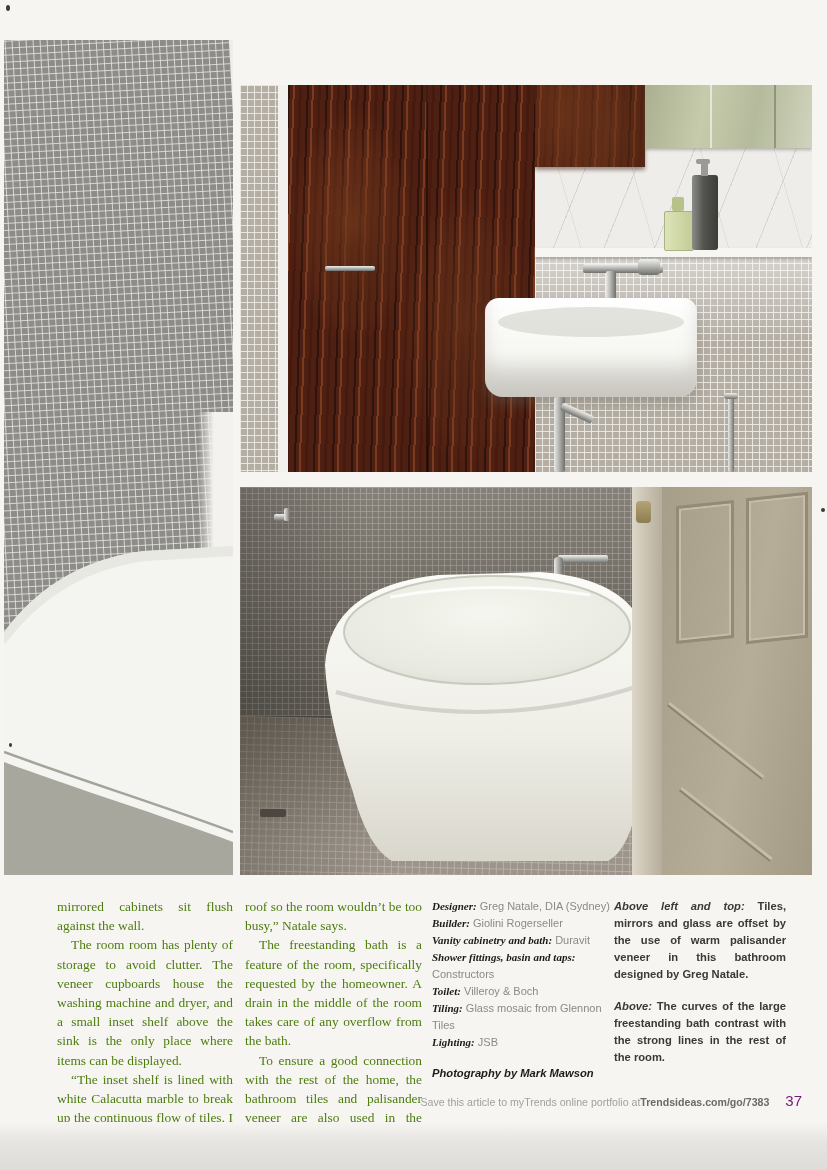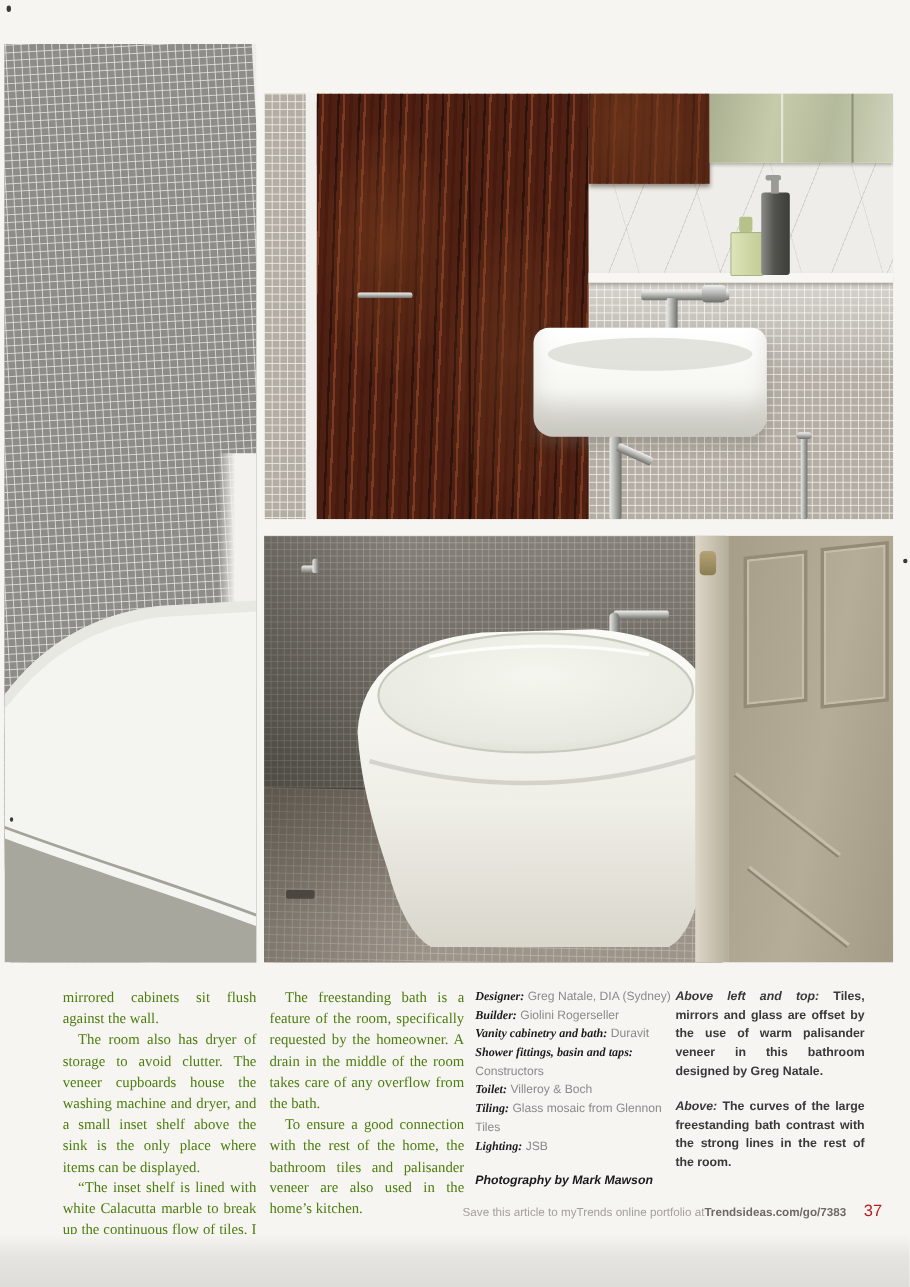--- a/index.html
+++ b/index.html
@@ -55,21 +55,21 @@
   .bodycol p{margin:0;}
   .bodycol p.ind{text-indent:14px;}
   .credits{font-size:11px;line-height:17px;color:#8b8a88;}
   .credits .lab{font-weight:bold;font-style:italic;color:#1c1b1a;font-family:Liberation Serif, serif;}
   .photocredit{font-weight:bold;font-style:italic;color:#1c1b1a;font-size:11.2px;margin-top:14px;}
   .captions{font-size:11.2px;line-height:17px;font-weight:bold;color:#3a3938;text-align:justify;}
   .captions .lead{font-style:italic;}
   .cap2{margin-top:15px;}
   .footer{font-size:10.6px;color:#a3a09c;display:flex;align-items:baseline;}
   .footer .strong{font-weight:bold;color:#6d6a66;}
-  .footer .pagenum{font-size:15px;color:#b91c1c;margin-left:16px;}
+  .footer .pagenum{font-size:15px;color:#701a75;margin-left:16px;}
 </style>
 </head>
 <body>
 
 <div class="page">
 
   <div class="abs figure" style="left:4px;top:40px;width:229px;height:835px;">
     <div class="tiles-cool"></div>
     <div class="abs" style="left:194px;top:372px;width:35px;height:195px;
                 background:linear-gradient(90deg,rgba(243,242,238,0) 0%,#f3f2ee 45%);"></div>
@@ -171,25 +171,26 @@
     <div class="abs" style="left:430px;top:215px;width:120px;height:3px;background:#c5bda9;
                 box-shadow:0 2px 0 #8d8470;transform:rotate(38deg);transform-origin:left top;"></div>
     <div class="abs" style="left:442px;top:300px;width:115px;height:3px;background:#c5bda9;
                 box-shadow:0 2px 0 #8d8470;transform:rotate(38deg);transform-origin:left top;"></div>
     <div class="abs" style="left:396px;top:14px;width:15px;height:22px;background:linear-gradient(#b3a376,#8d7d52);
                 border-radius:4px;"></div>
   </div>
 
   <div class="abs bodycol" style="left:57px;top:897px;width:176px;">
     <p>mirrored cabinets sit flush against the wall.</p>
-    <p class="ind">The room also has dryer of storage to avoid clutter. The veneer cupboards house the washing machine and dryer, and a small inset shelf above the sink is the only place where items can be displayed.</p>
+    <p class="ind">The room room has plenty of storage to avoid clutter. The veneer cupboards house the washing machine and dryer, and a small inset shelf above the sink is the only place where items can be displayed.</p>
     <p class="ind">“The inset shelf is lined with white Calacutta marble to break up the continuous flow of tiles. I also used a plain white</p>
   </div>
 
   <div class="abs bodycol" style="left:245px;top:897px;width:177px;">
+    <p>roof so the room wouldn’t be too busy,” Natale says.</p>
     <p class="ind">The freestanding bath is a feature of the room, specifically requested by the homeowner. A drain in the middle of the room takes care of any overflow from the bath.</p>
     <p class="ind">To ensure a good connection with the rest of the home, the bathroom tiles and palisander veneer are also used in the home’s kitchen.</p>
   </div>
 
   <div class="abs credits" style="left:432px;top:898px;width:182px;">
     <div><span class="lab">Designer:</span><span> Greg Natale, DIA (Sydney)</span></div>
     <div><span class="lab">Builder:</span><span> Giolini Rogerseller</span></div>
     <div><span class="lab">Vanity cabinetry and bath:</span><span> Duravit</span></div>
     <div><span class="lab">Shower fittings, basin and taps:</span><span> Constructors</span></div>
     <div><span class="lab">Toilet:</span><span> Villeroy &amp; Boch</span></div>

